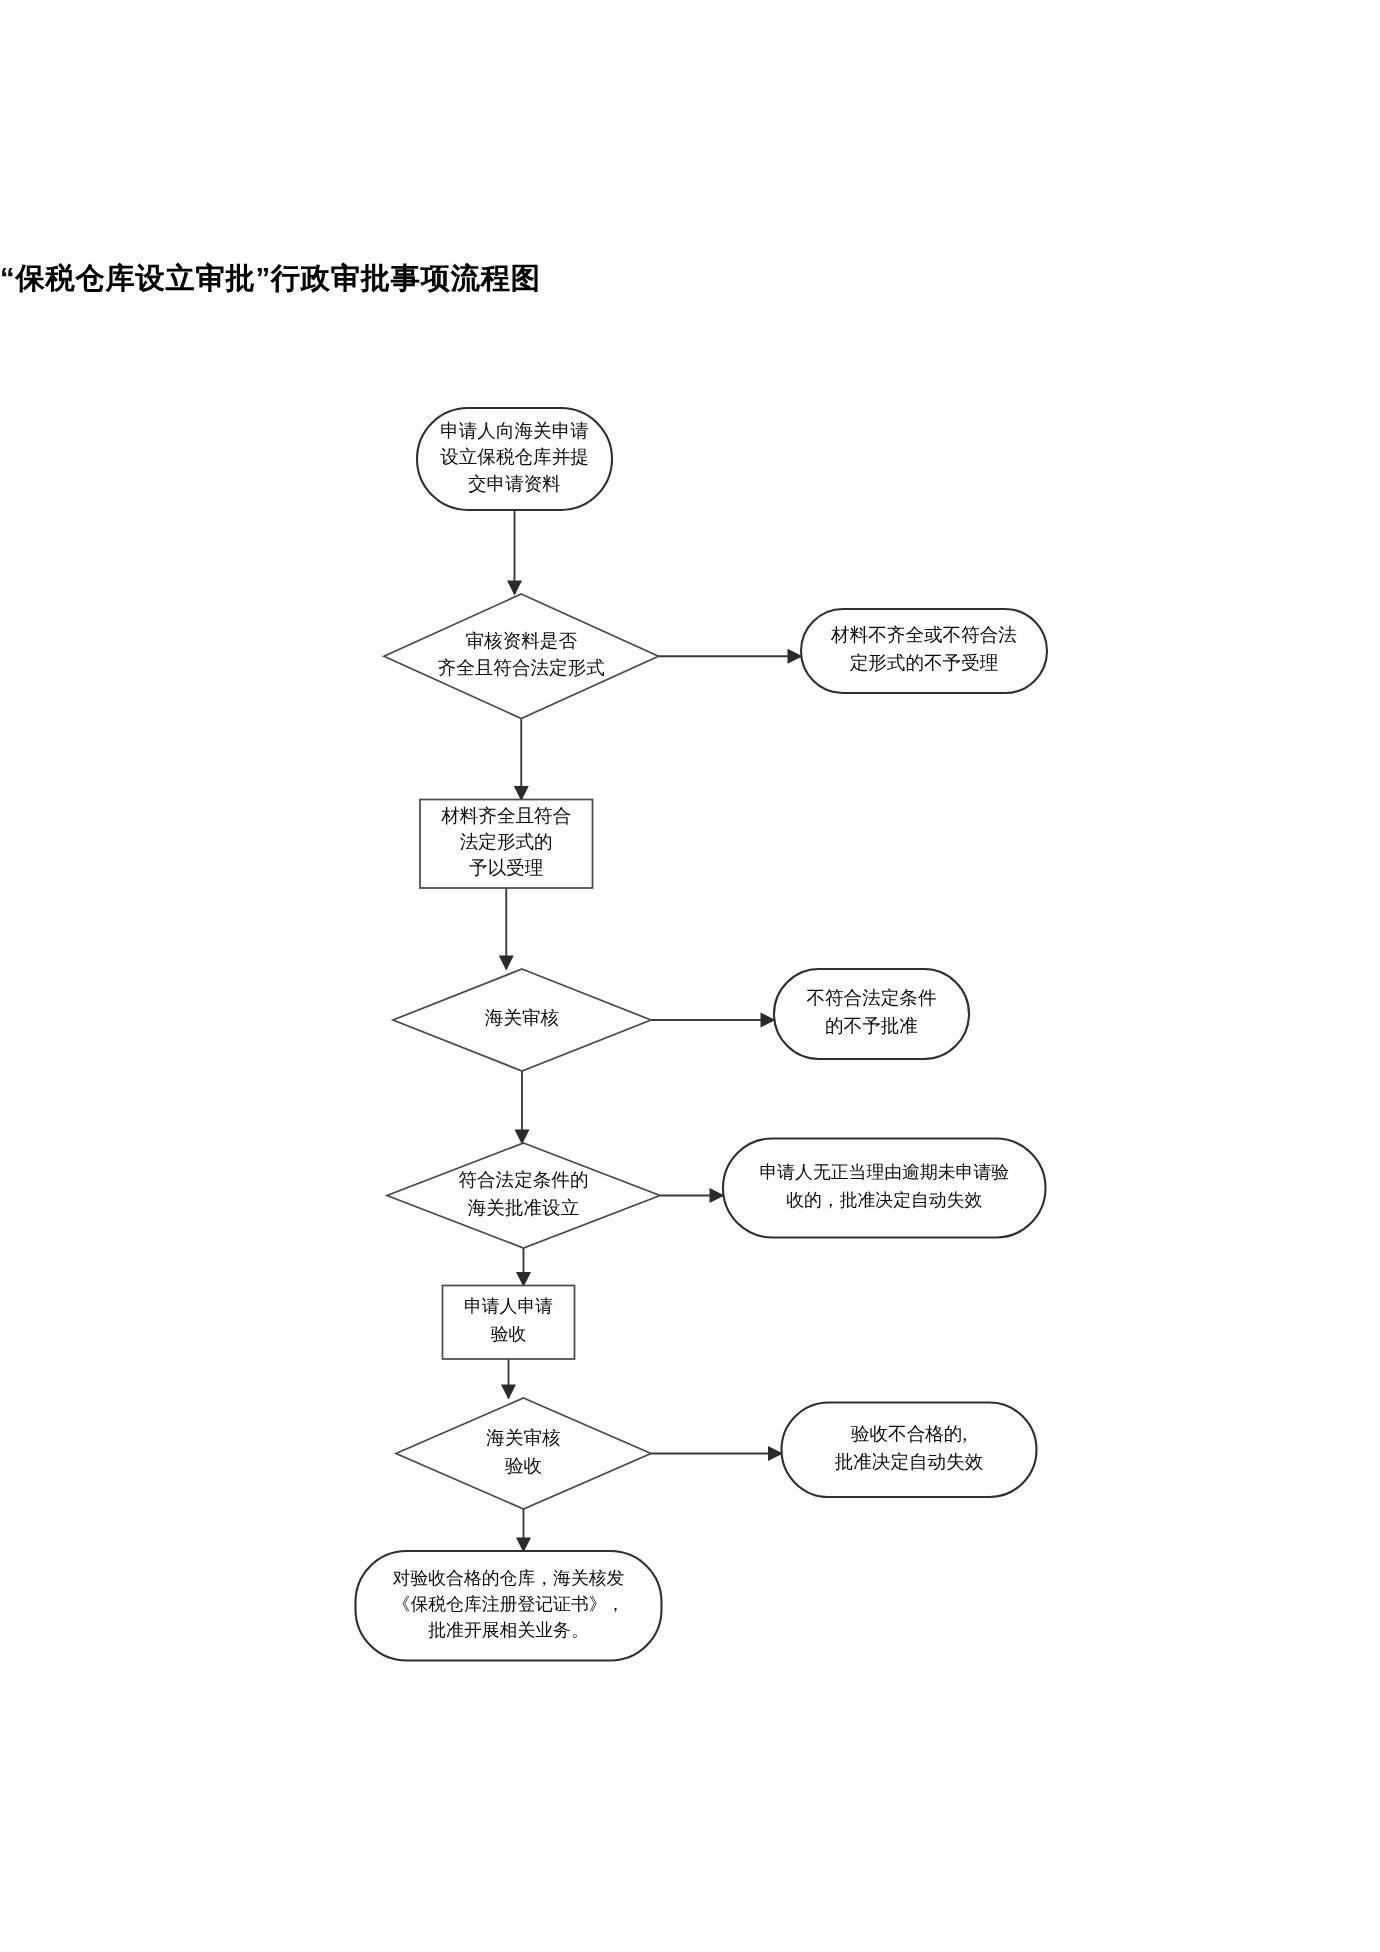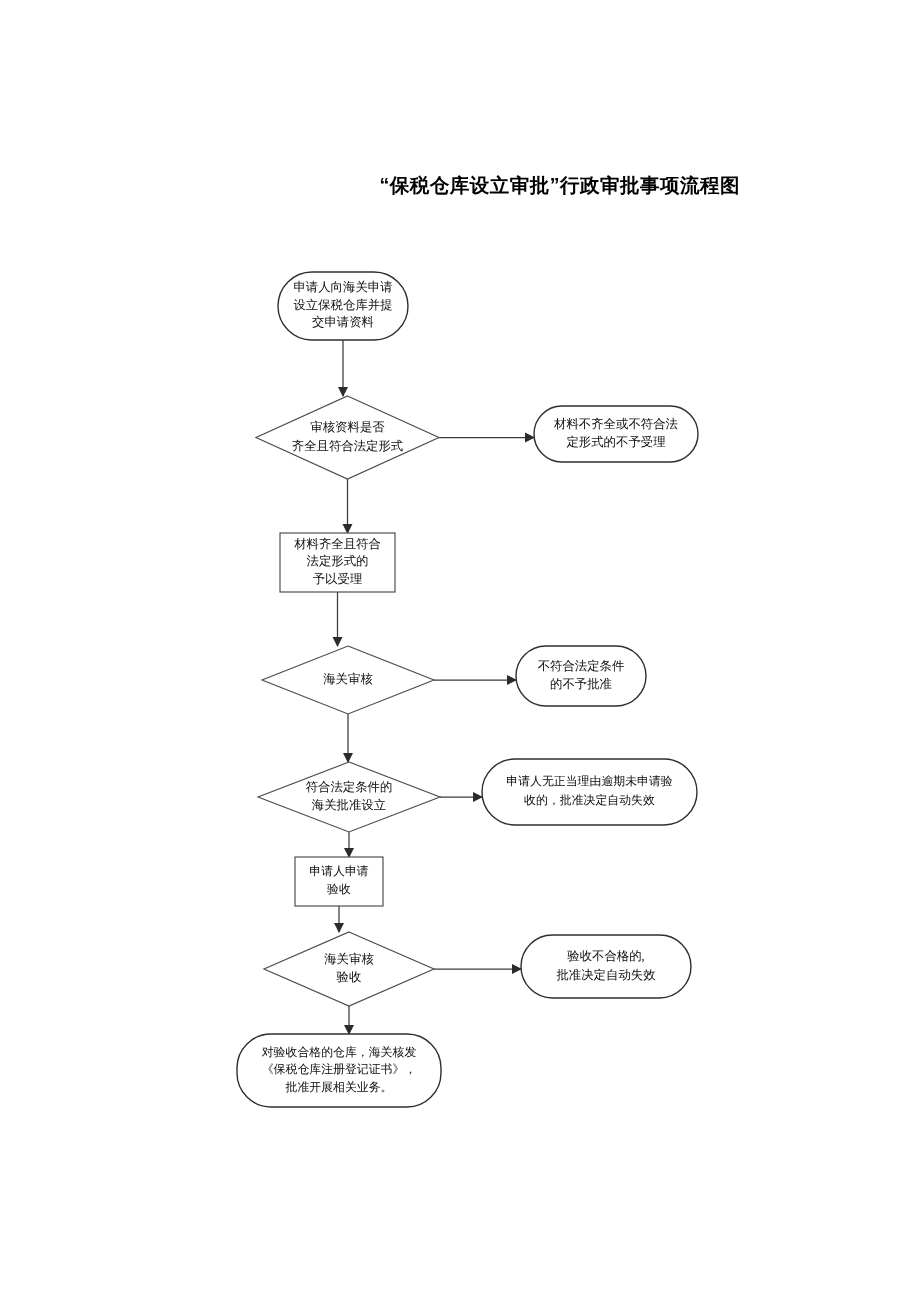--- a/index.html
+++ b/index.html
@@ -20,21 +20,21 @@
     position: relative;
     width: 920px;
     height: 1301px;
     background: #ffffff;
   }
   #doc-title {
     position: absolute;
     left: 0;
     top: 172px;
     width: 740px;
-    text-align: right;
+    text-align: left;
     font-family: "Liberation Sans", "DejaVu Sans", sans-serif;
     font-weight: bold;
     font-size: 19.5px;
     letter-spacing: 0.5px;
     color: #000000;
     white-space: pre;
   }
   #flow-svg {
     position: absolute;
     left: 0;

